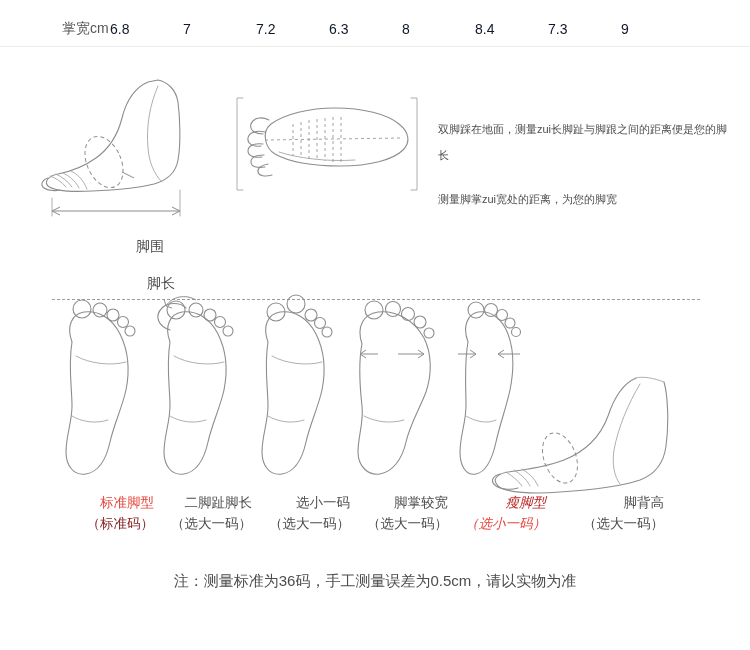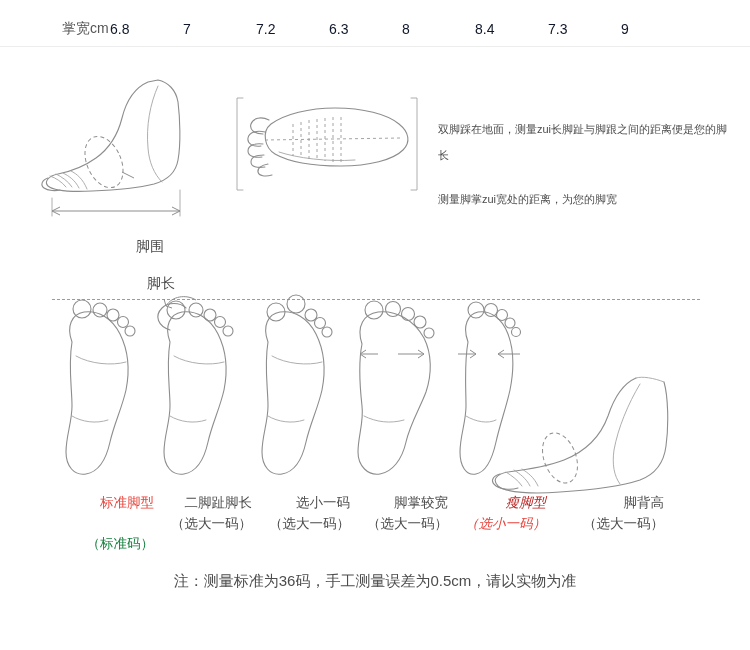--- a/index.html
+++ b/index.html
@@ -395,21 +395,21 @@
         <path class="stroke-thin" d="M34 93 C40 97 46 101 50 110"></path>
 
         <ellipse class="dash" cx="72" cy="82" rx="16" ry="26" transform="rotate(-20 72 82)"></ellipse>
       </svg>
     </div>
   </div>
 
   <div class="caps">
     <div class="cap red c0">
       <div style="color: rgb(232, 68, 60);">标准脚型</div>
-      <div style="color: #15803d; margin-top: 20px;">（标准码）</div>
+      <div style="color: #7f1d1d;">（标准码）</div>
     </div>
     <div class="cap c1">
       <div>二脚趾脚长</div>
       <div>（选大一码）</div>
     </div>
     <div class="cap c2">
       <div>选小一码</div>
       <div>（选大一码）</div>
     </div>
     <div class="cap c3">

